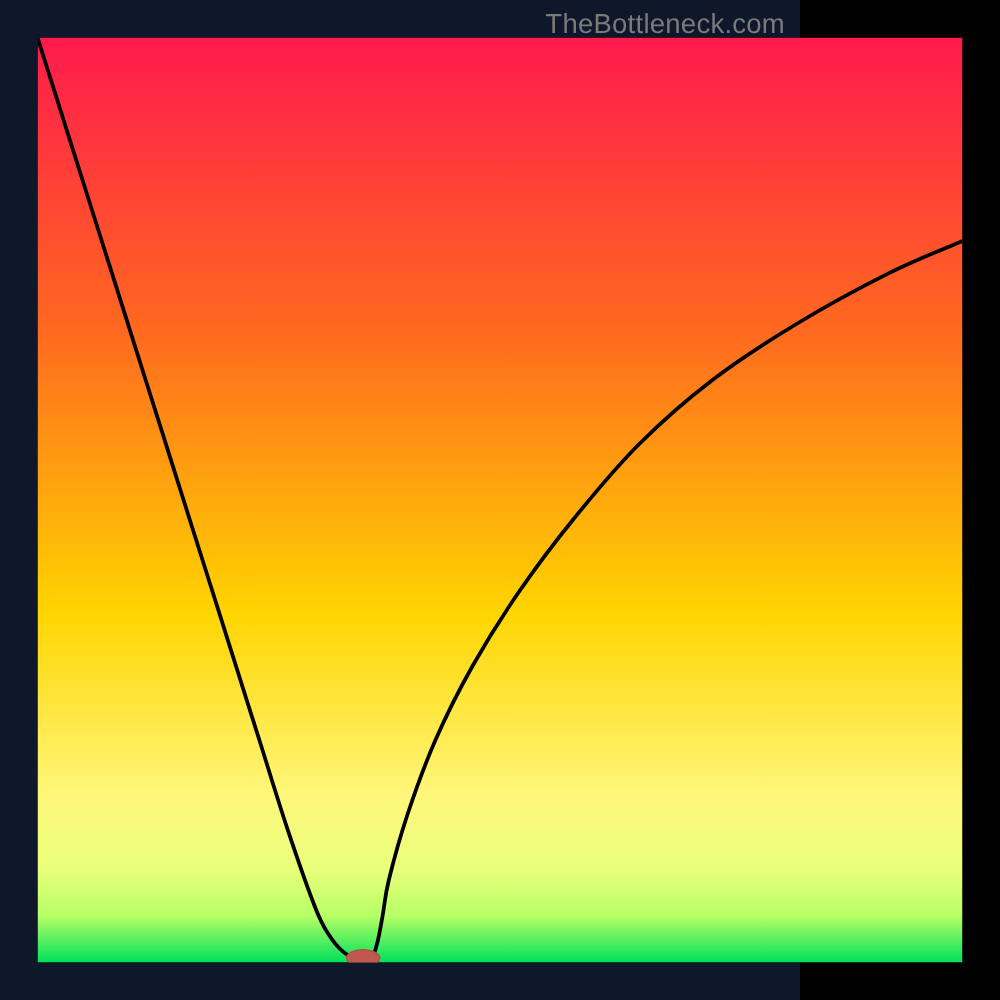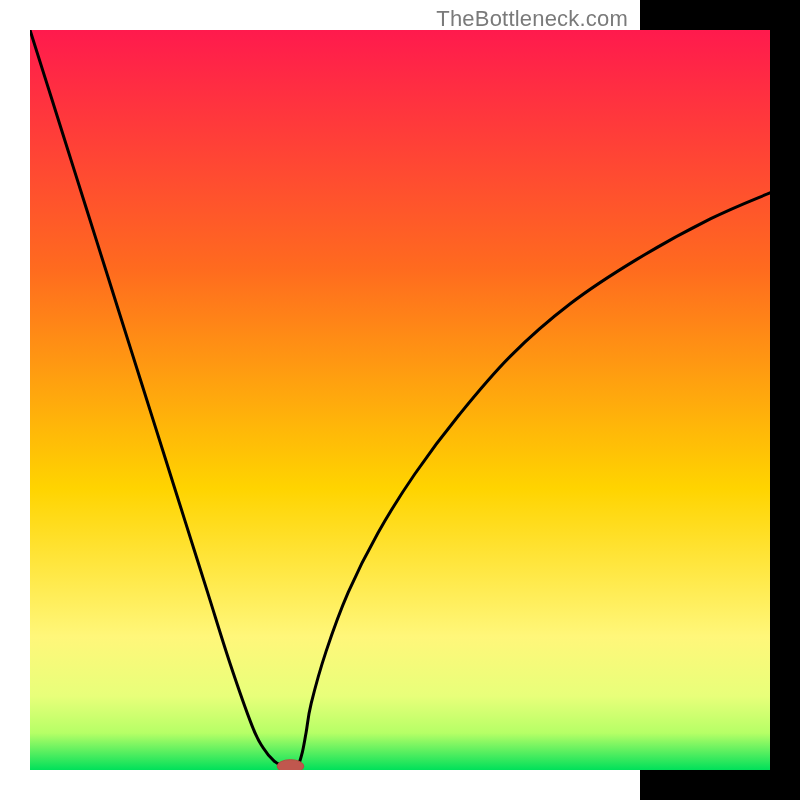--- a/index.html
+++ b/index.html
@@ -8,21 +8,21 @@
     width: 800px;
     height: 800px;
     overflow: hidden;
     background: #000;
     font-family: Arial, Helvetica, sans-serif;
   }
   .outer {
     position: relative;
     width: 640px;
     height: 800px;
-    background: #ffffff;
+    background: #0f172a;
   }
   .watermark {
     position: absolute;
     top: 6px;
     right: 12px;
     color: #7a7a7a;
     font-size: 22px;
     letter-spacing: 0.2px;
     z-index: 5;
     user-select: none;

